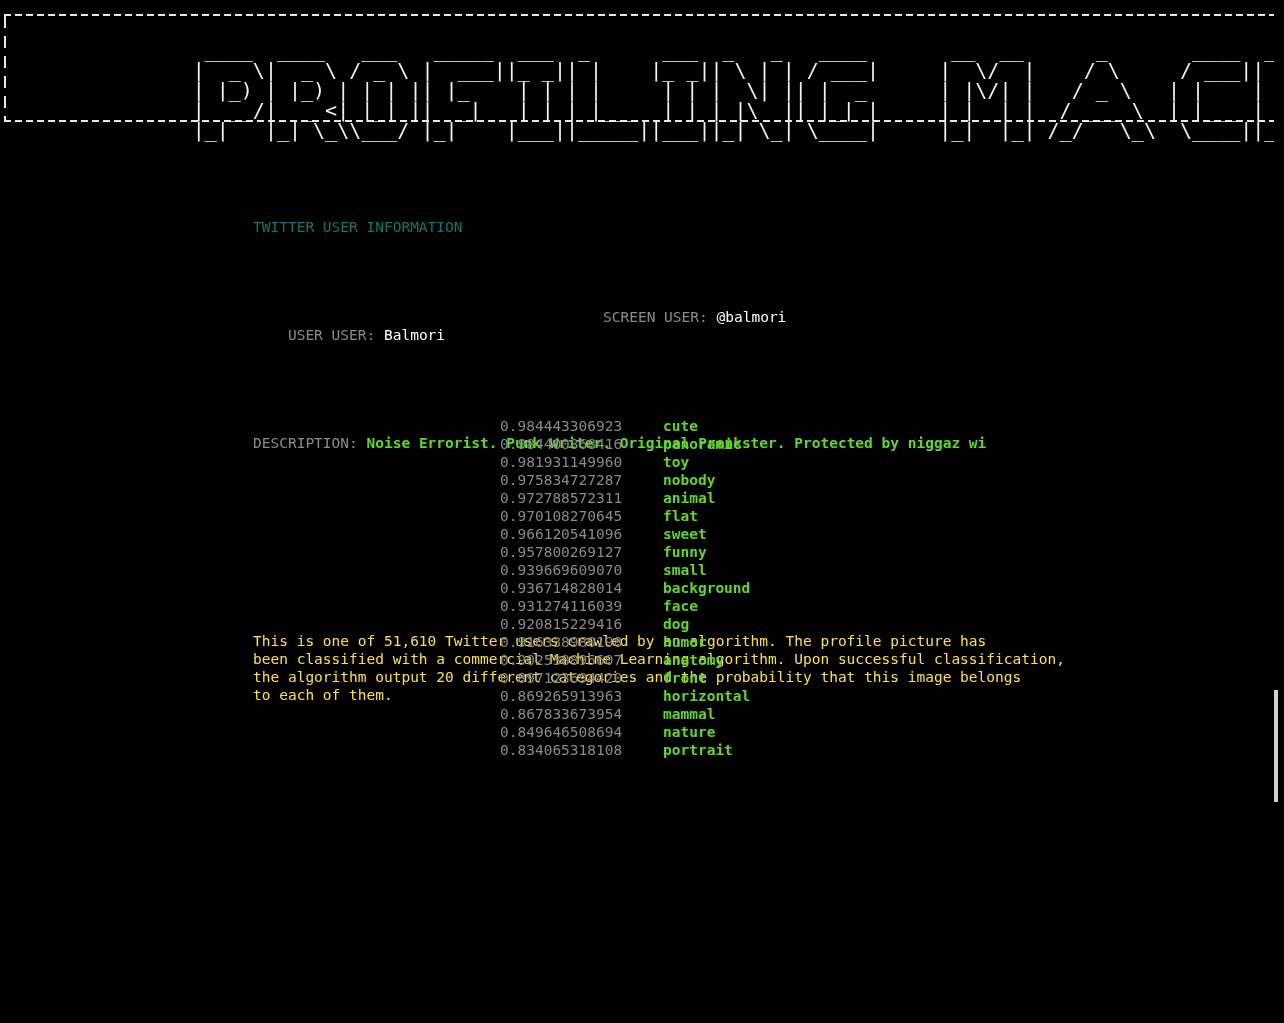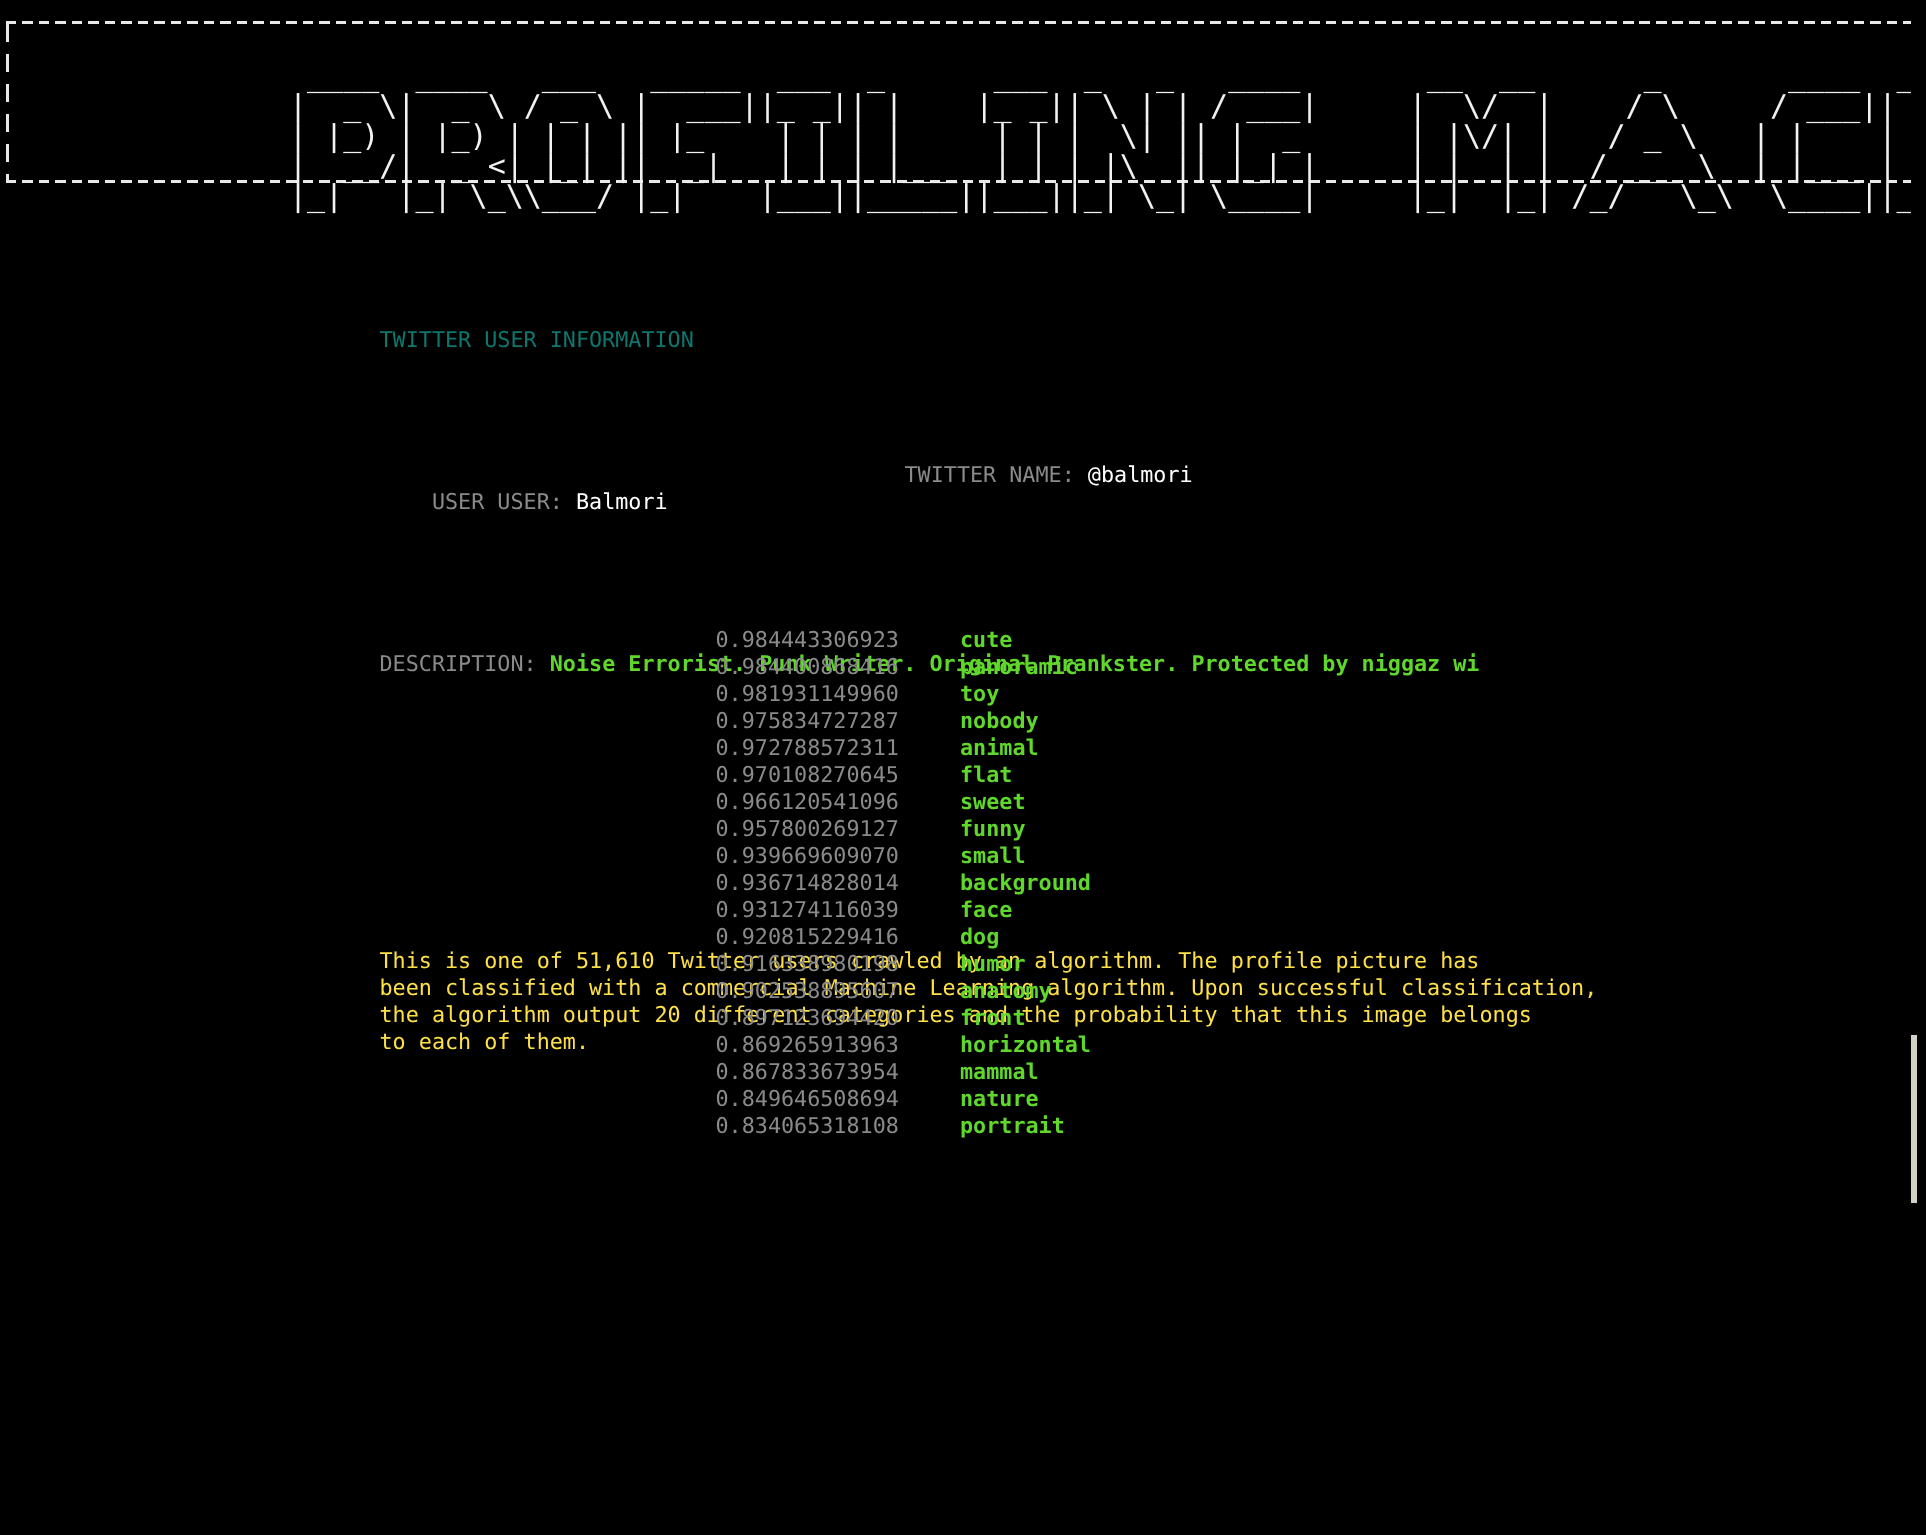--- a/index.html
+++ b/index.html
@@ -111,21 +111,21 @@
     margin-top: 36px;
     color: #fde047;
     white-space: pre-wrap;
     line-height: 18px;
     width: 850px;
   }
 
   
   #predictions {
     position: absolute;
-    left: 477px;
+    left: 500px;
     top: 417px;
     white-space: pre;
   }
   .pred-row {
     height: 18px;
     line-height: 18px;
     white-space: pre;
   }
   .pred-score {
     display: inline-block;
@@ -172,21 +172,21 @@
                 |  __/|  _ &lt;| |_| ||  _|   | | | |___  | | | |\  || |_| |     | |  | |  / ___ \  | |___ |  _  | | | | |\  || |___
                 |_|   |_| \_\\___/ |_|    |___||_____||___||_| \_| \____|     |_|  |_| /_/   \_\  \____||_| |_||___||_| \_||_____|</div>
 </div>
 
 <div id="content">
 
   <div class="section-title">TWITTER USER INFORMATION</div>
 
   <div class="idline">
     <span class="label">USER USER:</span><span> </span><span class="value">Balmori</span>
-    <span class="screen-name-group"><span class="label">TWITTER NAME:</span><span> </span><span class="value">@balmori</span></span>
+    <span class="screen-name-group"><span class="label">SCREEN USER:</span><span> </span><span class="value">@balmori</span></span>
   </div>
 
   <div id="description-block">
     <div class="pred-row"><span class="label">DESCRIPTION:</span><span> </span><span class="desc-text">Noise Errorist. Punk Writer. Original Prankster. Protected by niggaz wi</span></div>
     <div class="pred-row"><span class="label">            </span></div>
   </div>
 
   <div id="blurb">This is one of 51,610 Twitter users crawled by an algorithm. The profile picture has
 been classified with a commercial Machine Learning algorithm. Upon successful classification,
 the algorithm output 20 different categories and the probability that this image belongs

